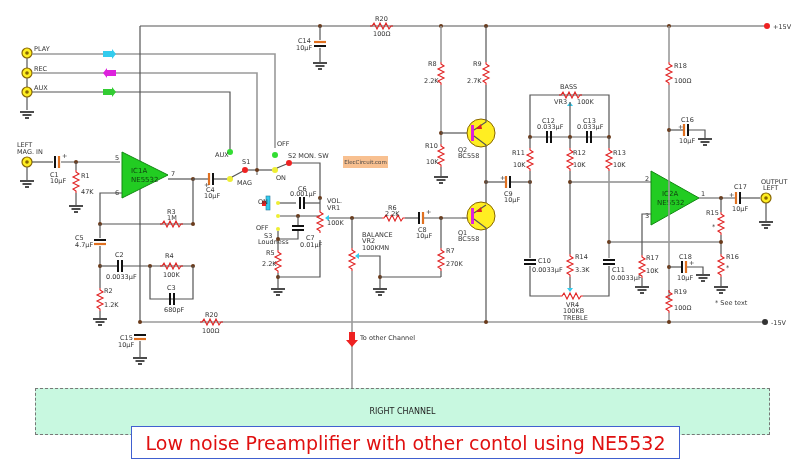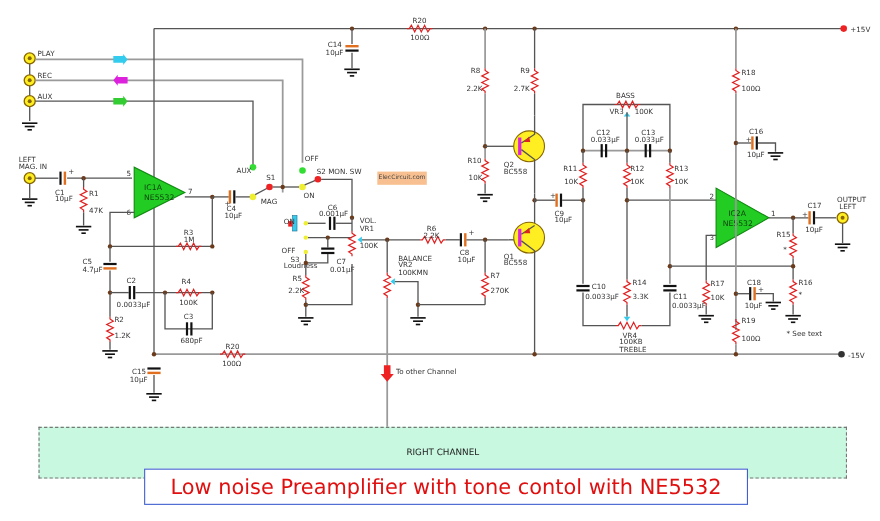--- a/index.html
+++ b/index.html
@@ -431,13 +431,13 @@
   <use href="#resv" x="721" y="254"></use>
   <text class="lbl" x="726" y="259">R16</text>
   <text class="lbl" x="726" y="270">*</text>
   <line class="w" x1="721" y1="277" x2="721" y2="286"></line>
   <use href="#gnd" x="721" y="287"></use>
   <text class="lbl" x="715" y="305">* See text</text>
 </svg>
 
 <div id="watermark">ElecCircuit.com</div>
 <div id="right-channel-box">RIGHT CHANNEL</div>
-<div id="title-box">Low noise Preamplifier with tone contol with NE5532</div>
+<div id="title-box">Low noise Preamplifier with other contol using NE5532</div>
 
 </body></html>

